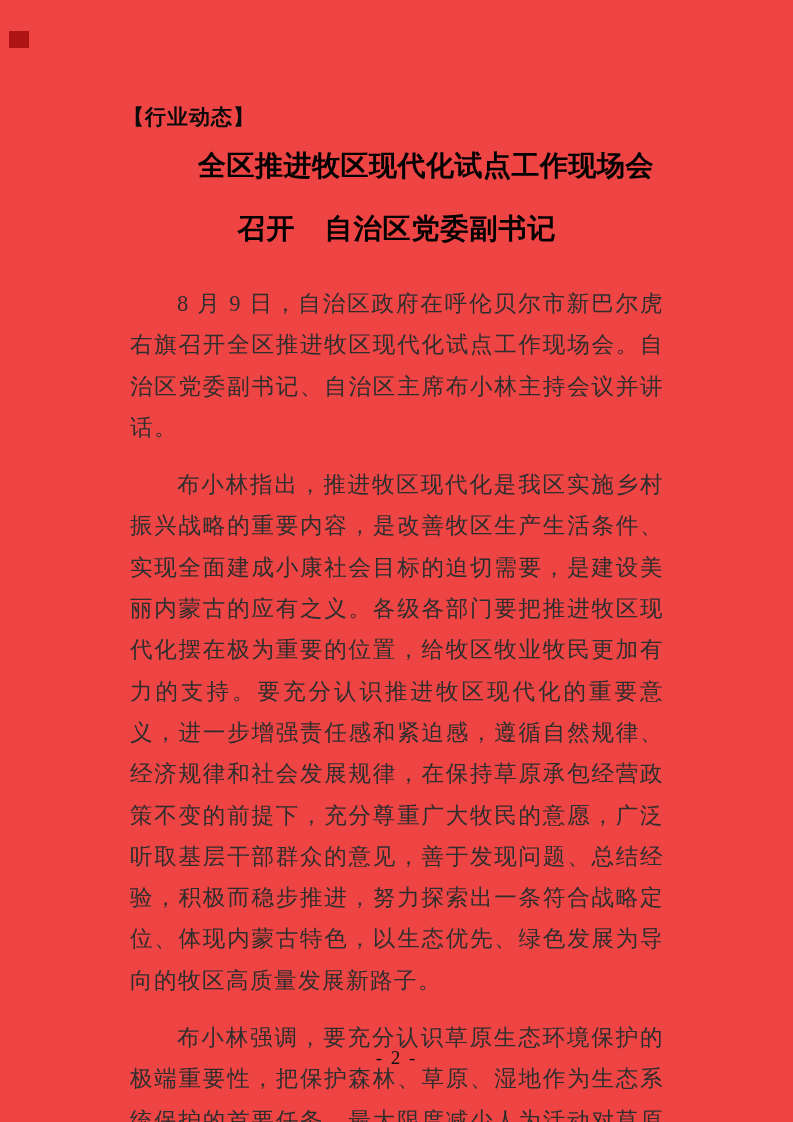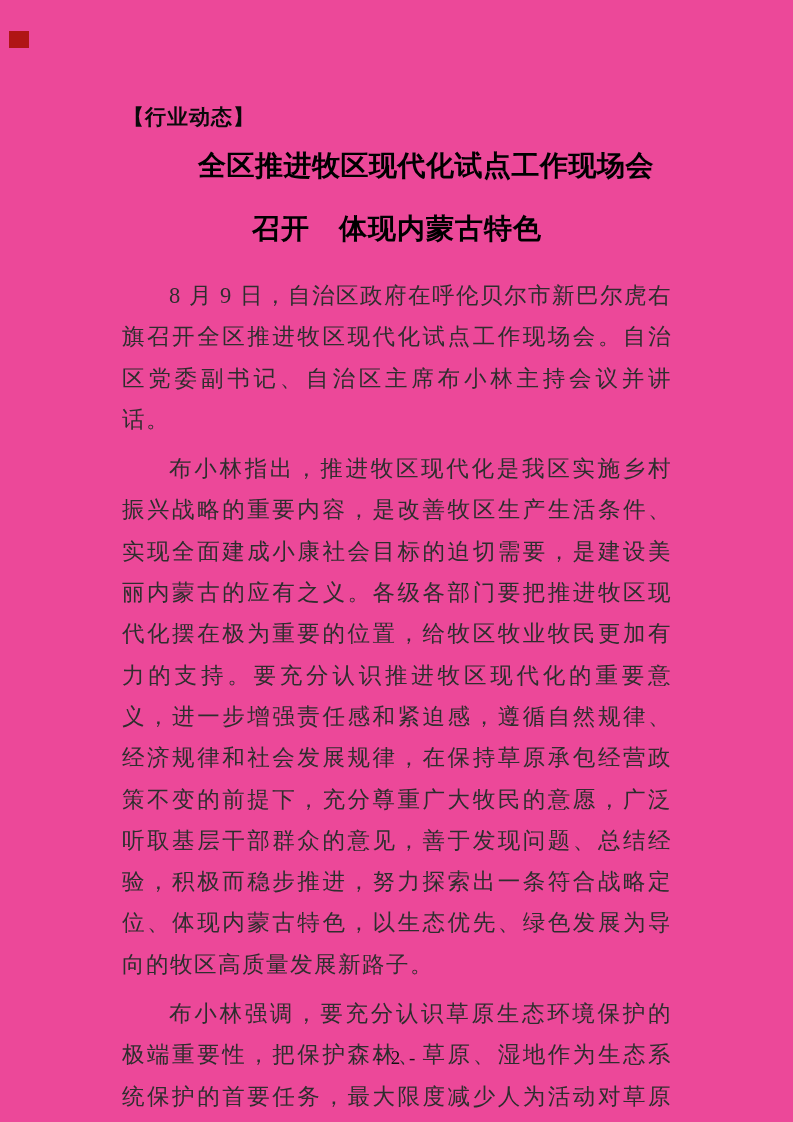--- a/index.html
+++ b/index.html
@@ -4,21 +4,21 @@
 <style>
   html, body {
     margin: 0;
     padding: 0;
     background: #ffffff;
   }
   .page {
     position: relative;
     width: 793px;
     height: 1122px;
-    background: #ec4899;
+    background: #ef4444;
     overflow: hidden;
     font-family: "Liberation Serif", serif;
   }
   .marker {
     position: absolute;
     left: 9px;
     top: 31px;
     width: 20px;
     height: 17px;
     background: #b01515; 
@@ -66,21 +66,21 @@
     width: 566px;
     font-size: 22.5px;
     line-height: 41.3px;
     color: #2e2e2e;
     text-align: justify;
     text-justify: inter-character;
     letter-spacing: 1.5px;
     font-family: "Liberation Serif", serif;
   }
   .para {
-    margin: 8px;
+    margin: 16px;
     text-indent: 47px;
   }
   .para.p3 {
     margin-top: 6px;
   }
   .pagenum {
     position: absolute;
     left: 0;
     top: 1047px;
     width: 100%;
@@ -95,21 +95,21 @@
 <body>
 
 <div class="page">
 
   <div class="marker" style="background: rgb(176, 21, 21);"></div>
 
   <div class="section-label">【行业动态】</div>
 
   <h1 class="title">
     <span class="t1">全区推进牧区现代化试点工作现场会</span>
-    <span class="t2">召开　体现内蒙古特色</span>
+    <span class="t2">召开　自治区党委副书记</span>
   </h1>
 
   <div class="body-text">
     <p class="para">8 月 9 日，自治区政府在呼伦贝尔市新巴尔虎右旗召开全区推进牧区现代化试点工作现场会。自治区党委副书记、自治区主席布小林主持会议并讲话。</p>
     <p class="para">布小林指出，推进牧区现代化是我区实施乡村振兴战略的重要内容，是改善牧区生产生活条件、实现全面建成小康社会目标的迫切需要，是建设美丽内蒙古的应有之义。各级各部门要把推进牧区现代化摆在极为重要的位置，给牧区牧业牧民更加有力的支持。要充分认识推进牧区现代化的重要意义，进一步增强责任感和紧迫感，遵循自然规律、经济规律和社会发展规律，在保持草原承包经营政策不变的前提下，充分尊重广大牧民的意愿，广泛听取基层干部群众的意见，善于发现问题、总结经验，积极而稳步推进，努力探索出一条符合战略定位、体现内蒙古特色，以生态优先、绿色发展为导向的牧区高质量发展新路子。</p>
     <p class="para p3">布小林强调，要充分认识草原生态环境保护的极端重要性，把保护森林、草原、湿地作为生态系统保护的首要任务，最大限度减少人为活动对草原的影响和破坏。一旦</p>
   </div>
 
   <div class="pagenum">- 2 -</div>
 

